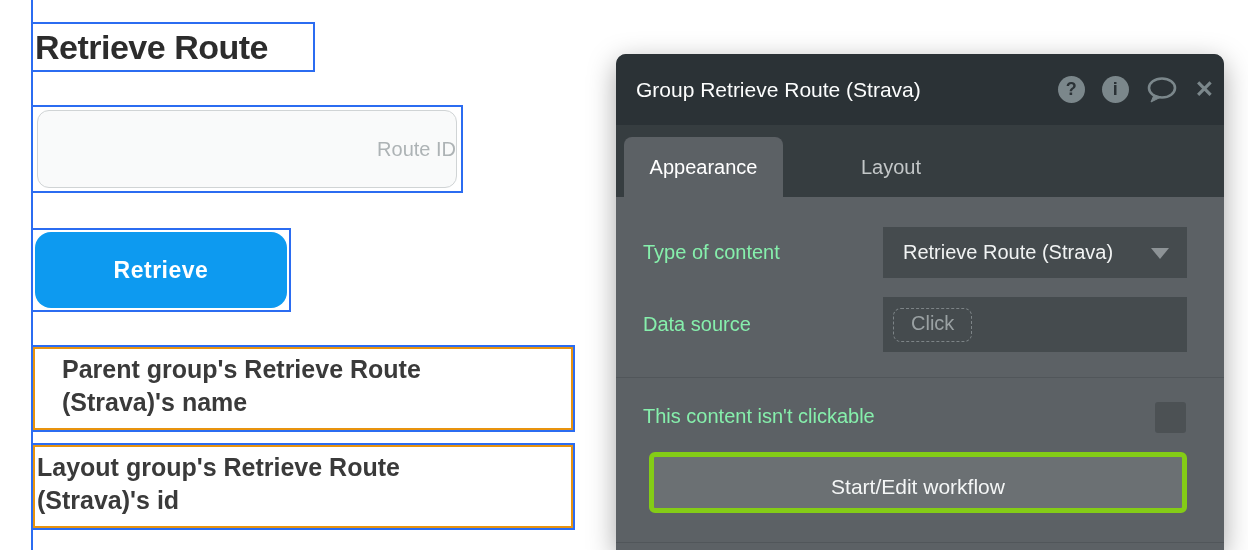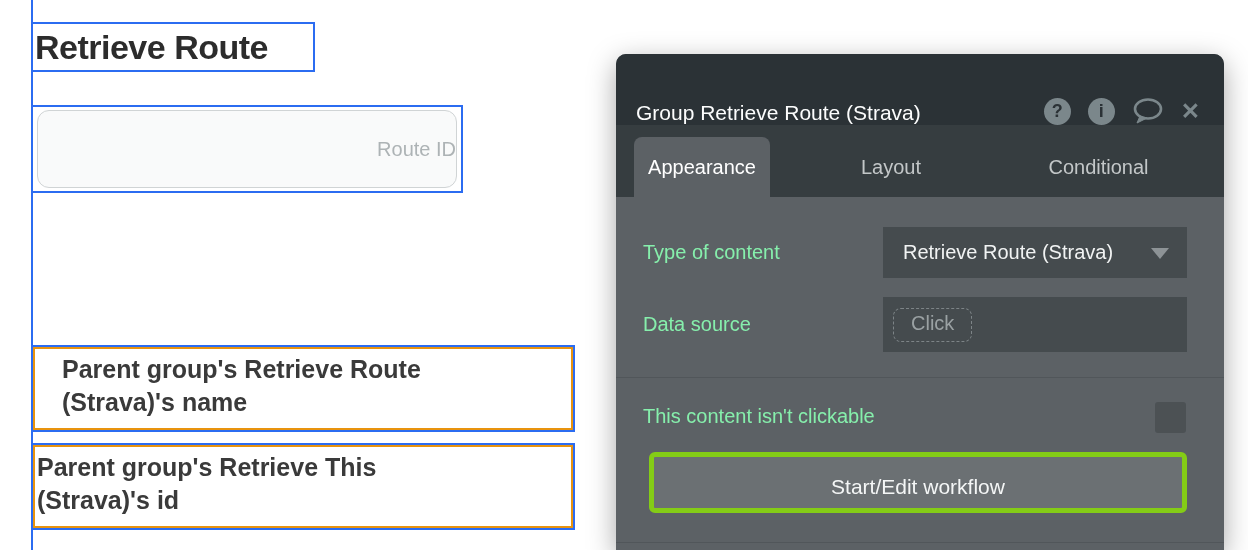--- a/index.html
+++ b/index.html
@@ -31,32 +31,32 @@
              padding:4px 80px 0 2px; }
   .text-el.first  { top:347px;padding-left:27px; }
   .text-el.second { top:445px; }
 
   
   .panel { position:absolute; left:616px; top:54px; width:608px; height:496px;
            border-radius:10px 10px 0 0; overflow:hidden;
            box-shadow:0 8px 28px rgba(0,0,0,0.35); background:#5c6165; }
 
   .panel-header { position:absolute; left:0; top:0; width:608px; height:71px; background:#2b3236;
-                  display:flex; align-items:flex-end; padding:0 24px 0 20px; }
+                  display:flex; align-items:center; padding:0 10px 0 20px; }
   .panel-title { flex:1; color:#fcfdfd; font-size:21px; white-space:nowrap; }
   .hdr-icons { display:flex; align-items:center; gap:17px; }
   .icon-circle { width:27px; height:27px; border-radius:50%; background:#7b878b; color:#2b3236;
                  font-weight:800; font-size:18px; display:flex; align-items:center; justify-content:center; cursor:pointer; }
   .icon-comment { width:32px; height:28px; display:flex; align-items:center; cursor:pointer; }
   .icon-close { color:#7b878b; font-size:23px; font-weight:900; line-height:27px; cursor:pointer; }
 
   .panel-tabs { position:absolute; left:0; top:71px; width:608px; height:72px; background:#363d40; }
   .tab { position:absolute; top:12px; height:60px; line-height:60px; text-align:center;
          font-size:20px; color:#c3c7c8; cursor:pointer; }
-  .tab.active { left:18px; width:136px; background:#5c6165; border-radius:8px 8px 0 0; color:#ffffff; }
+  .tab.active { left:8px; width:159px; background:#5c6165; border-radius:8px 8px 0 0; color:#ffffff; }
   .tab.layout { left:200px; width:150px; }
   .tab.conditional { left:400px; width:165px; }
 
   .panel-body { position:absolute; left:0; top:143px; width:608px; height:353px; background:#5c6165; }
   .p-label { position:absolute; left:27px; color:#86efac; font-size:20px; white-space:nowrap; }
   .lbl-type { top:30px; height:51px; line-height:51px; }
   .lbl-source { top:100px; height:55px; line-height:55px; }
   .lbl-click { top:194px; height:50px; line-height:50px; }
 
   .dropdown { position:absolute; left:267px; top:30px; width:304px; height:51px; background:#454b4e;
@@ -89,24 +89,27 @@
   <div class="sel-vline"></div>
 
   <div class="heading-box">
     <span>Retrieve Route</span>
   </div>
 
   <div class="input-outline">
     <input class="route-input" type="text" value="" placeholder="Route ID" style="">
   </div>
 
+  <div class="button-outline">
+    <button class="canvas-button">Retrieve</button>
+  </div>
 
   <div class="text-el first">Parent group's Retrieve Route (Strava)'s name</div>
 
-  <div class="text-el second">Parent group's Retrieve This (Strava)'s id</div>
+  <div class="text-el second">Layout group's Retrieve Route (Strava)'s id</div>
 </div>
 
 <div class="panel">
 
   <div class="panel-header">
     <div class="panel-title">Group Retrieve Route (Strava)</div>
     <div class="hdr-icons">
       <span class="icon-circle">?</span>
       <span class="icon-circle">i</span>
       <span class="icon-comment">
@@ -115,21 +118,20 @@
           <path d="M8 19 L5 26 L15 21 Z" fill="#7b878b" stroke="#7b878b" stroke-width="1"></path>
         </svg>
       </span>
       <span class="icon-close">✕</span>
     </div>
   </div>
 
   <div class="panel-tabs">
     <div class="tab active">Appearance</div>
     <div class="tab layout">Layout</div>
-    <div class="tab conditional">Conditional</div>
   </div>
 
   <div class="panel-body">
 
     <div class="p-label lbl-type">Type of content</div>
     <div class="dropdown">
       <span>Retrieve Route (Strava)</span>
       <span class="dd-arrow"></span>
     </div>
 

